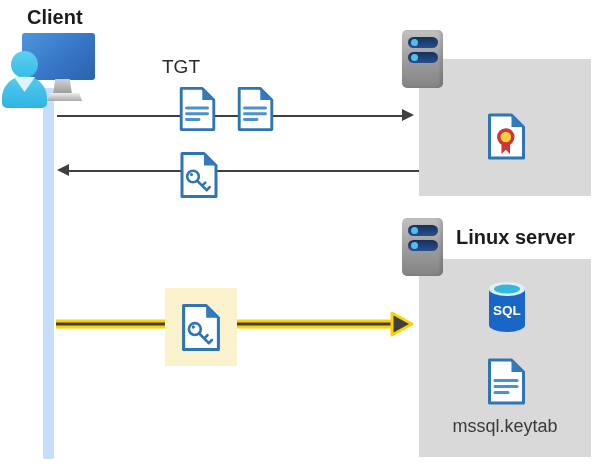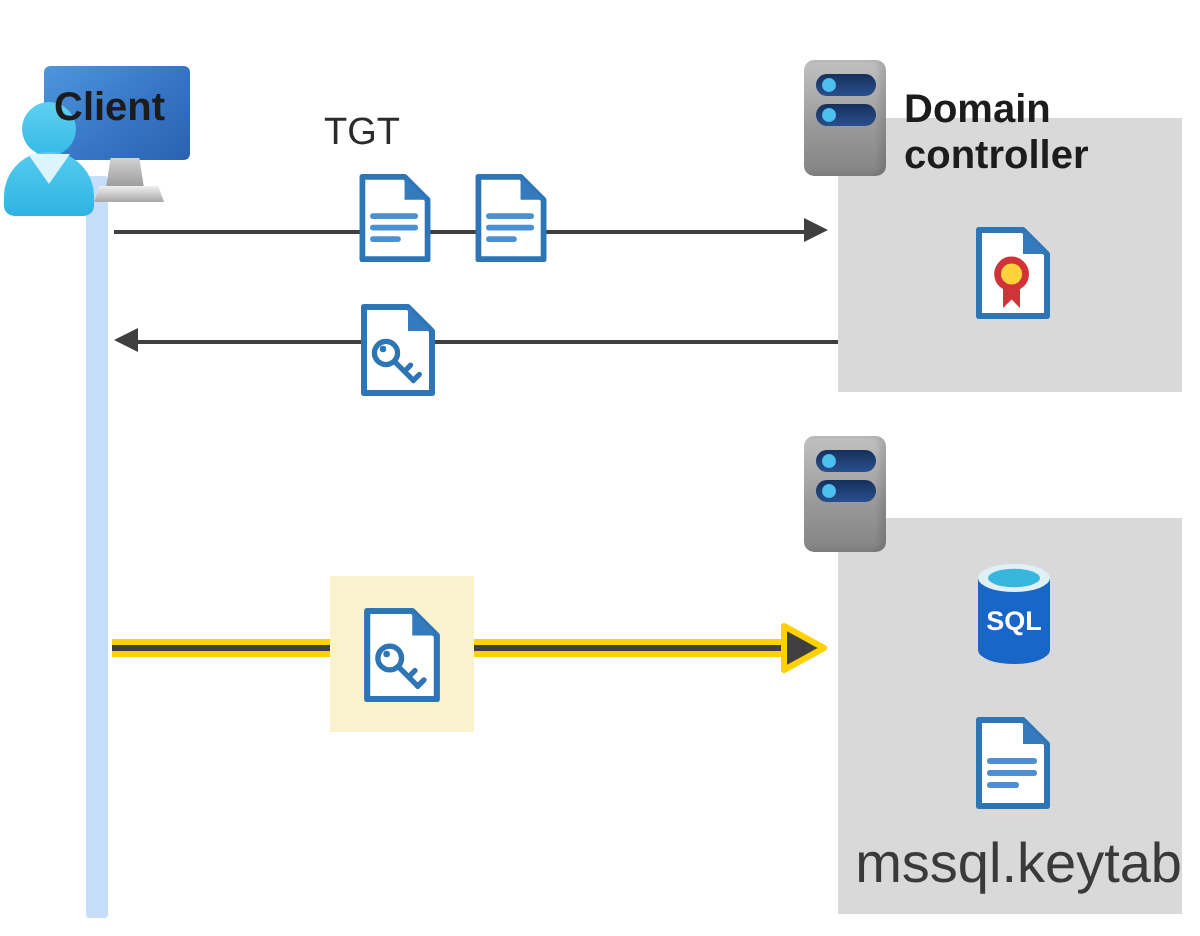--- a/index.html
+++ b/index.html
@@ -2,23 +2,23 @@
 <html><head>
 <meta charset="utf-8">
 <style>
   html,body{margin:0;padding:0;background:#fff;}
   .canvas{
     position:relative;width:600px;height:468px;background:#fff;overflow:hidden;
     font-family:"Liberation Sans",sans-serif;
   }
   .abs{position:absolute;}
   
-  .h{position:absolute;font-weight:700;font-size:20px;color:#1c1c1c;line-height:23px;margin-top:37px;}
+  .h{position:absolute;font-weight:700;font-size:20px;color:#1c1c1c;line-height:23px;}
   .sub{position:absolute;font-weight:400;font-size:19px;color:#2b2b2b;text-align:left;}
-  .file{position:absolute;font-weight:400;font-size:28px;color:#3a3a3a;text-align:right;}
+  .file{position:absolute;font-weight:400;font-size:18px;color:#3a3a3a;text-align:center;}
   
   .timeline{position:absolute;left:43px;top:88px;width:11px;height:371px;background:#c7defa;border-radius:2px;}
   
   .graybox{position:absolute;background:#d9d9d9;}
   
   .screen{position:absolute;left:22px;top:33px;width:73px;height:47px;border-radius:3px;
     background:linear-gradient(140deg,#4e96dd 0%,#3776c6 55%,#2a62ae 100%);}
   .neck{position:absolute;left:53px;top:79px;width:19px;height:15px;
     background:linear-gradient(180deg,#d2d2d2,#9a9a9a);clip-path:polygon(12% 0,88% 0,100% 100%,0 100%);}
   .base{position:absolute;left:47px;top:93px;width:35px;height:8px;
@@ -169,17 +169,17 @@
     <path d="M3.5 2.5 H25.5 L37.5 14.5 V45.5 H3.5 Z" fill="#ffffff" stroke="#2e75b6" stroke-width="3" stroke-linejoin="round"></path>
     <path d="M25.5 2.5 V14.5 H37.5 Z" fill="#3579be"></path>
     <g stroke="#4a90d2" stroke-width="3" stroke-linecap="round">
       <path d="M9 23 H31"></path>
         <path d="M9 29 H31"></path>
         <path d="M9 35 H22"></path>
     </g>
   </svg>
 
   <div class="h" style="left:27px;top:6px;">Client</div>
-  <div class="h" style="left:452px;top:7px;width:125px;">Domain controller</div>
+  <div class="h" style="left:456px;top:226px;white-space:nowrap;">Linux server</div>
   <div class="sub" style="left:162px;top:56px;width:58px;">TGT</div>
   <div class="file" style="left:419px;top:416px;width:172px;">mssql.keytab</div>
 
 </div>
 
 </body></html>

